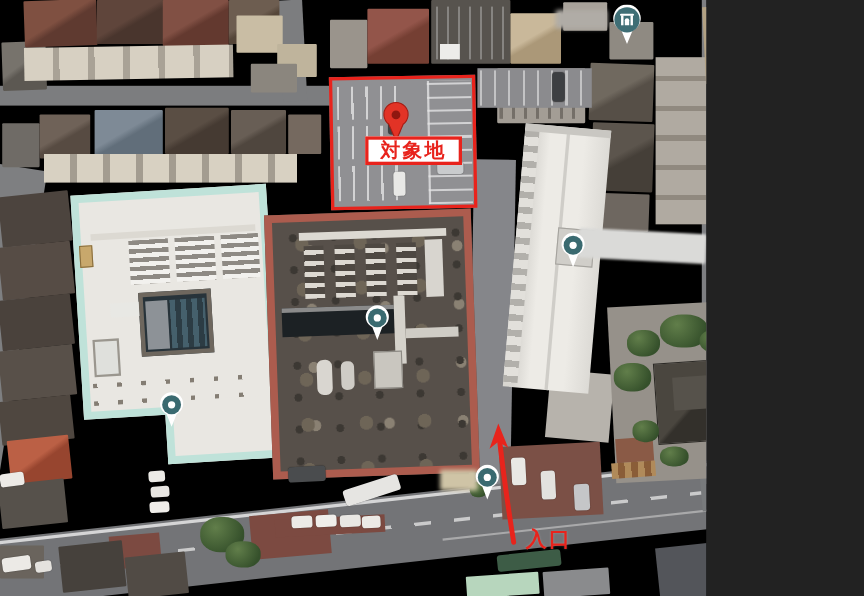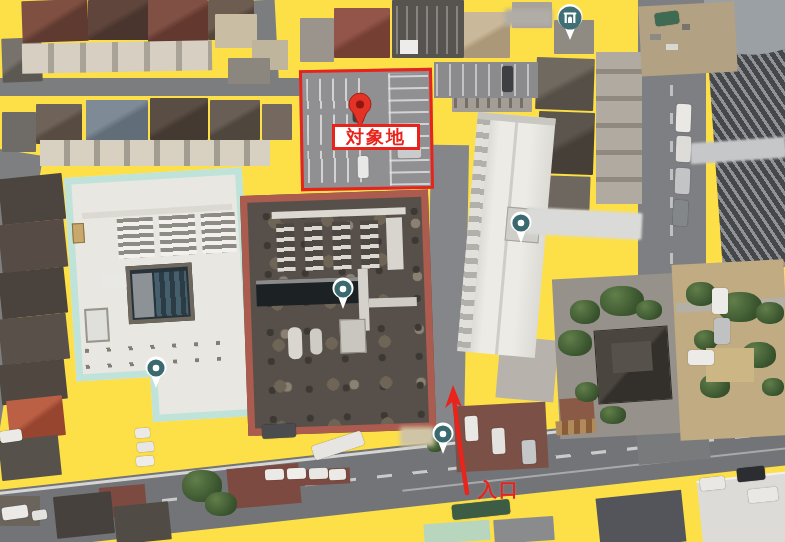--- a/index.html
+++ b/index.html
@@ -1,17 +1,17 @@
 <!DOCTYPE html>
 <html style="--red: #e8231c;"><head>
 <meta charset="utf-8">
 <style>
   html,body{margin:0;padding:0;background:#222;}
-  #stage{position:relative;width:785px;height:542px;overflow:hidden;
-         background:#fde047;font-family:Liberation Sans, sans-serif;}
+  #stage{position:relative;width:642px;height:542px;overflow:hidden;
+         background:#000000;font-family:Liberation Sans, sans-serif;}
   #stage *{position:absolute;box-sizing:border-box;}
   .h{border-radius:1px;}
   .wall{background:#d6cfc1;}
   .rd{background:#7c7d7f;}
   .tr{border-radius:45%;background:radial-gradient(circle at 35% 30%,#617e4a,#35502b 75%);}
   .car{border-radius:3px;box-shadow:0 0 1px rgba(0,0,0,.55);}
   .blur{filter:blur(2px);border-radius:2px;}
   .stripeV{background:repeating-linear-gradient(90deg,rgba(255,255,255,.8) 0 2px,transparent 2px 13px);}
   .stripeH{background:repeating-linear-gradient(0deg,rgba(255,255,255,.8) 0 2px,transparent 2px 12px);}
   .pin{width:26px;height:34px;}

